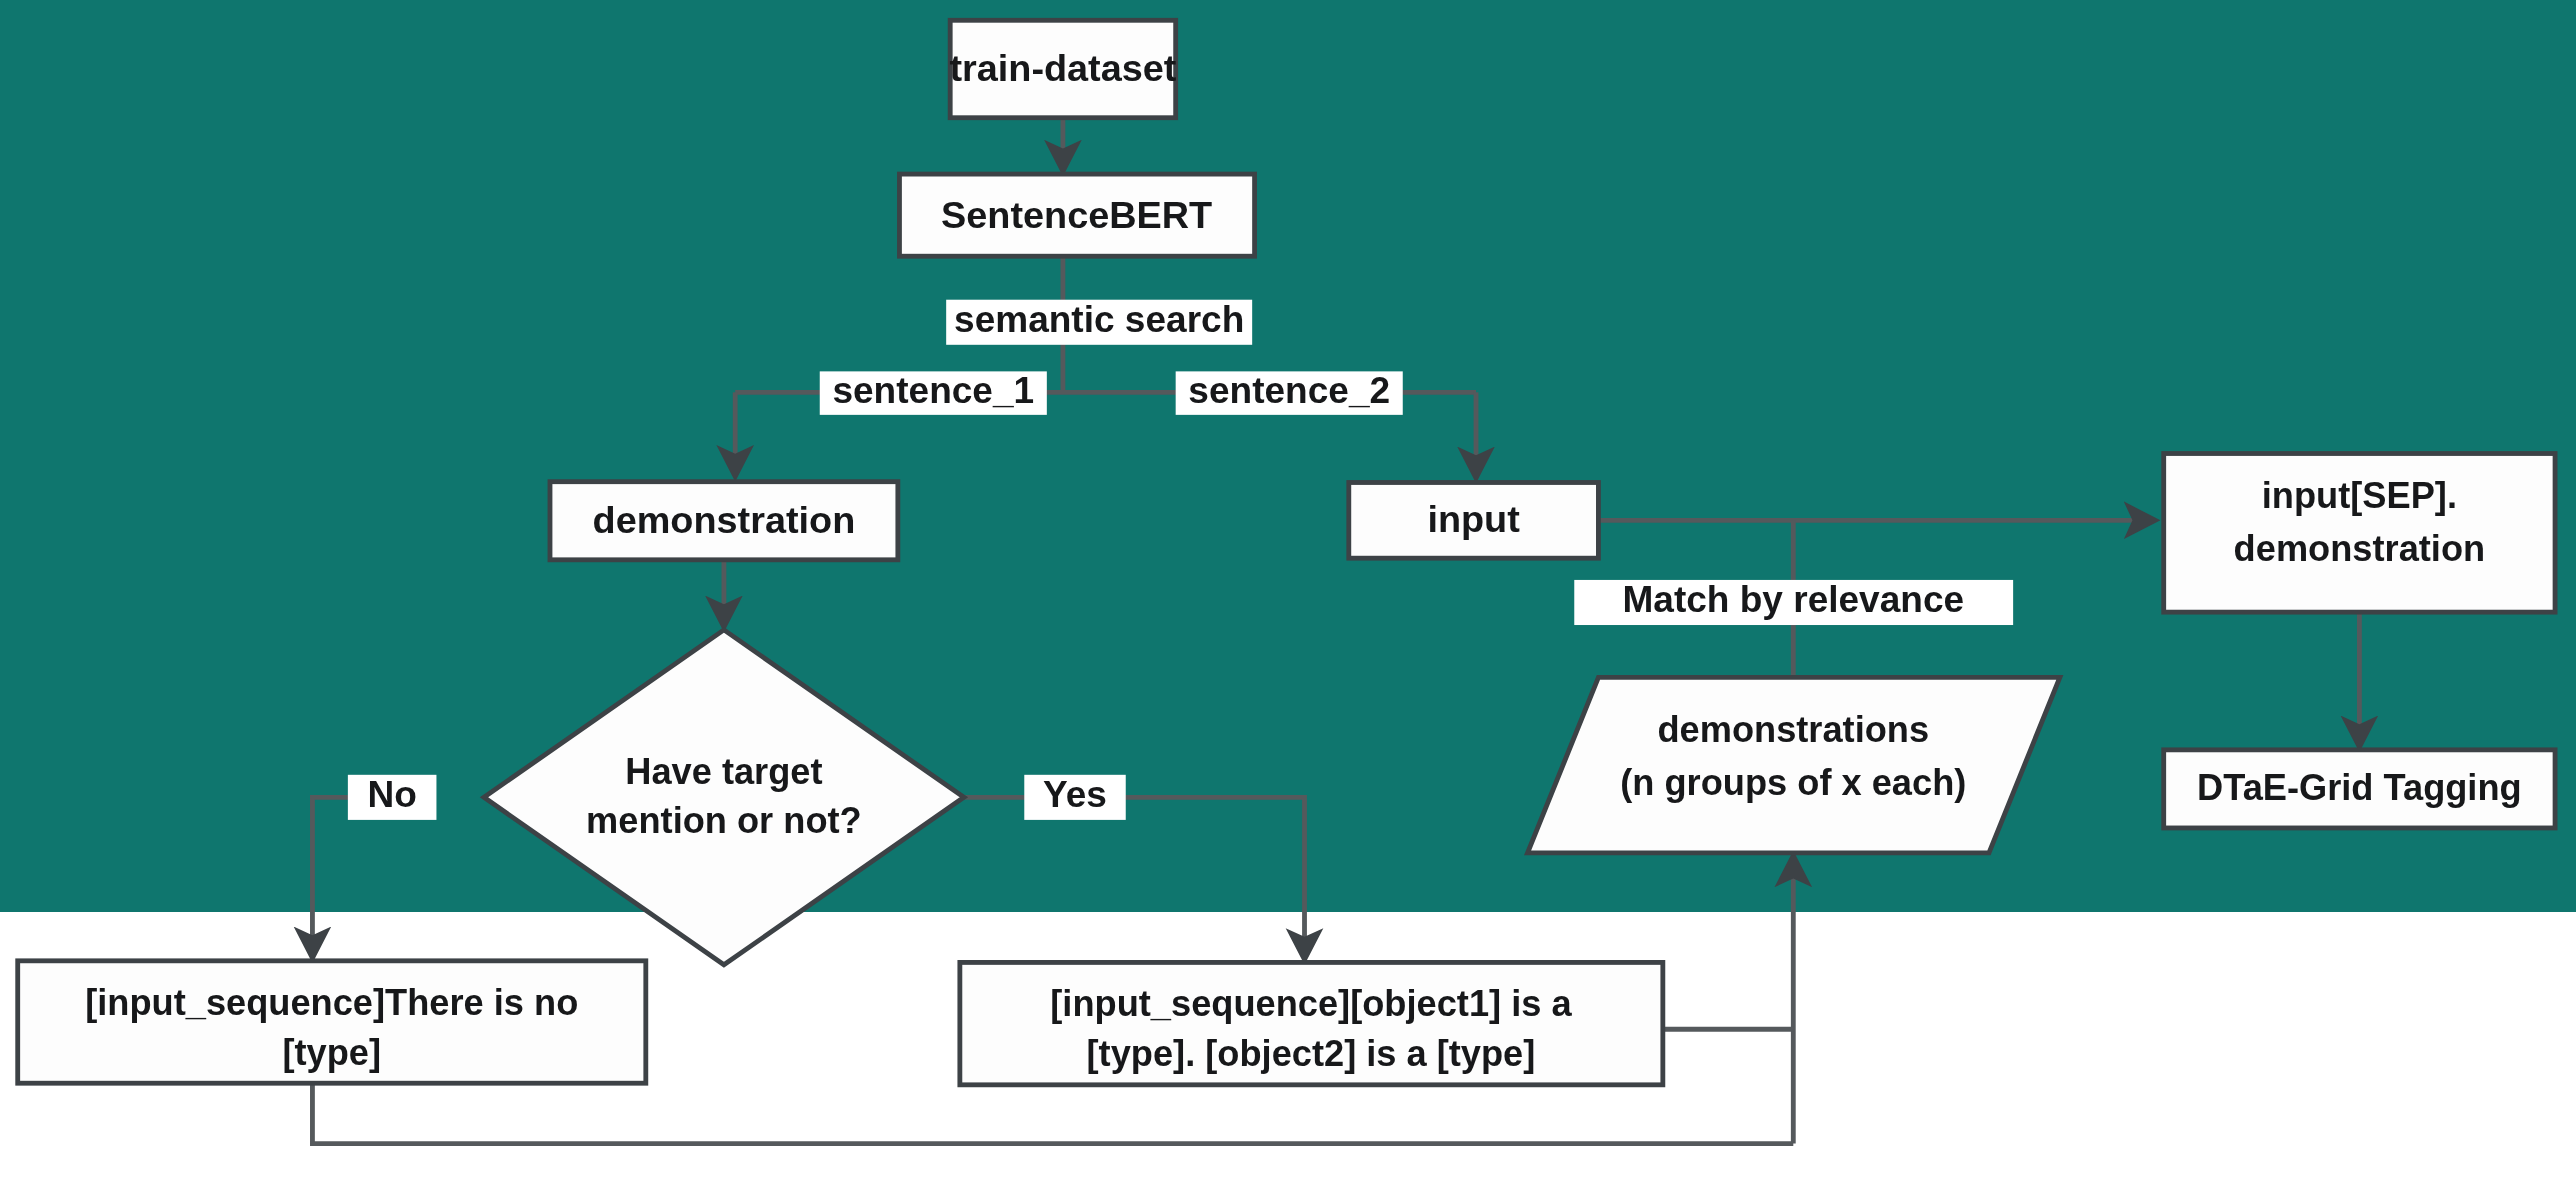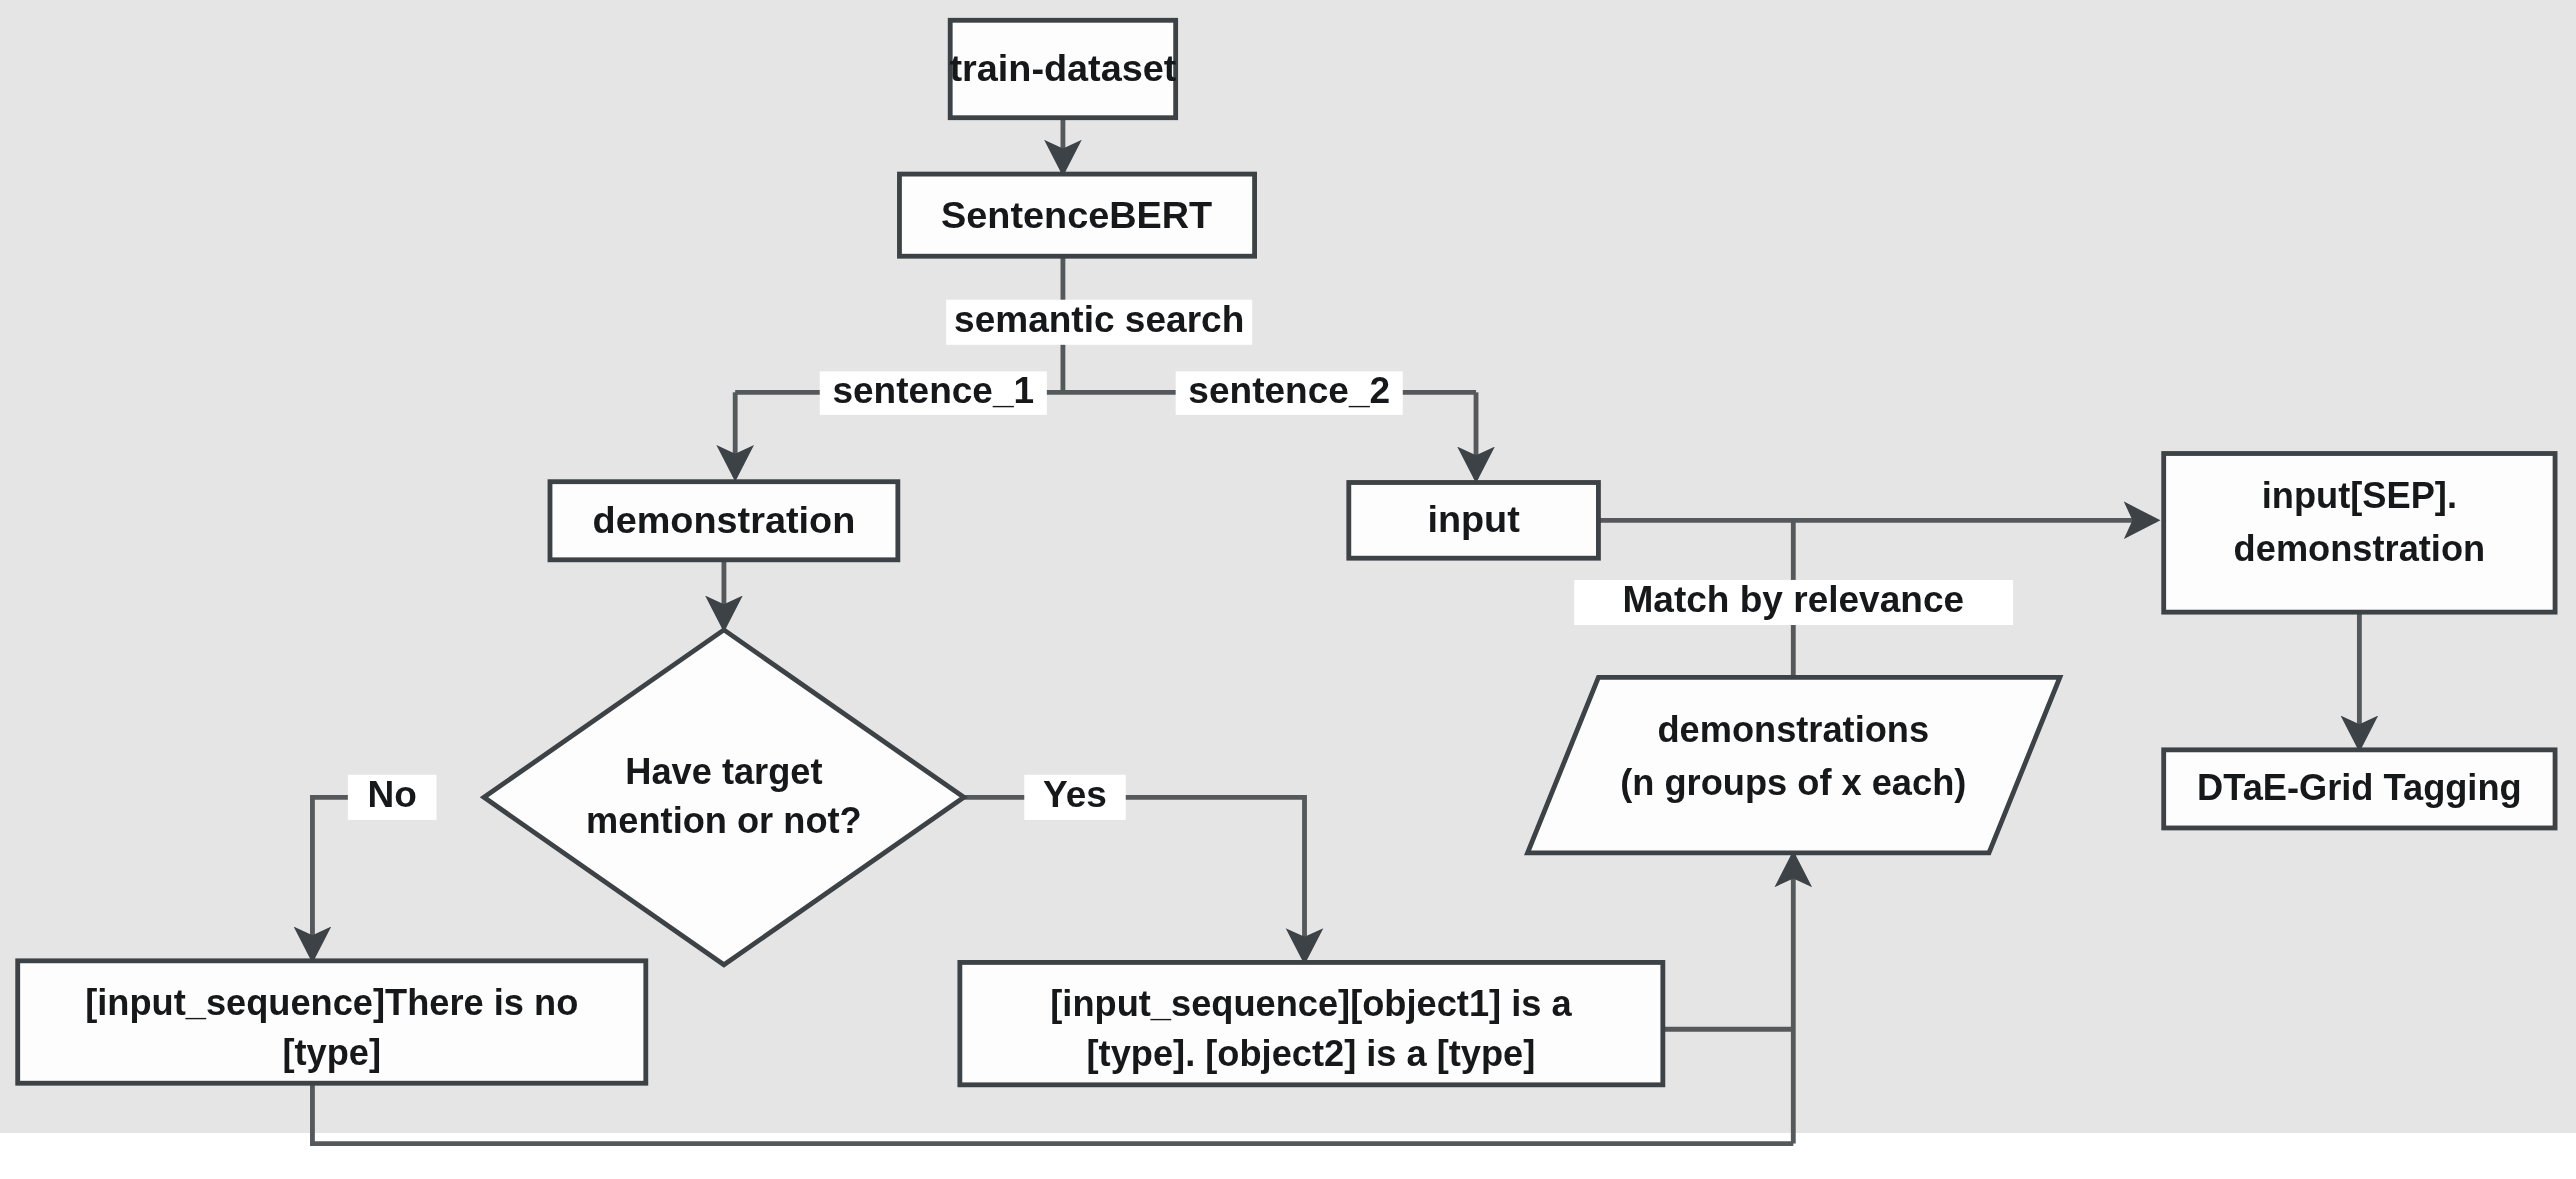--- a/index.html
+++ b/index.html
@@ -9,22 +9,22 @@
   }
   body {
     width: 2576px;
     height: 1180px;
     overflow: hidden;
     font-family: "Liberation Sans", sans-serif;
   }
   #diagram-root {
     position: relative;
     width: 2576px;
-    height: 1133px;
-    background: #e5e5e5;
+    height: 912px;
+    background: #0f766e;
   }
   svg#flowchart {
     display: block;
     width: 2576px;
     height: 1180px;
   }
   .node-shape {
     fill: #fdfdfd;
     stroke: #3d4246;
     stroke-width: 6;

